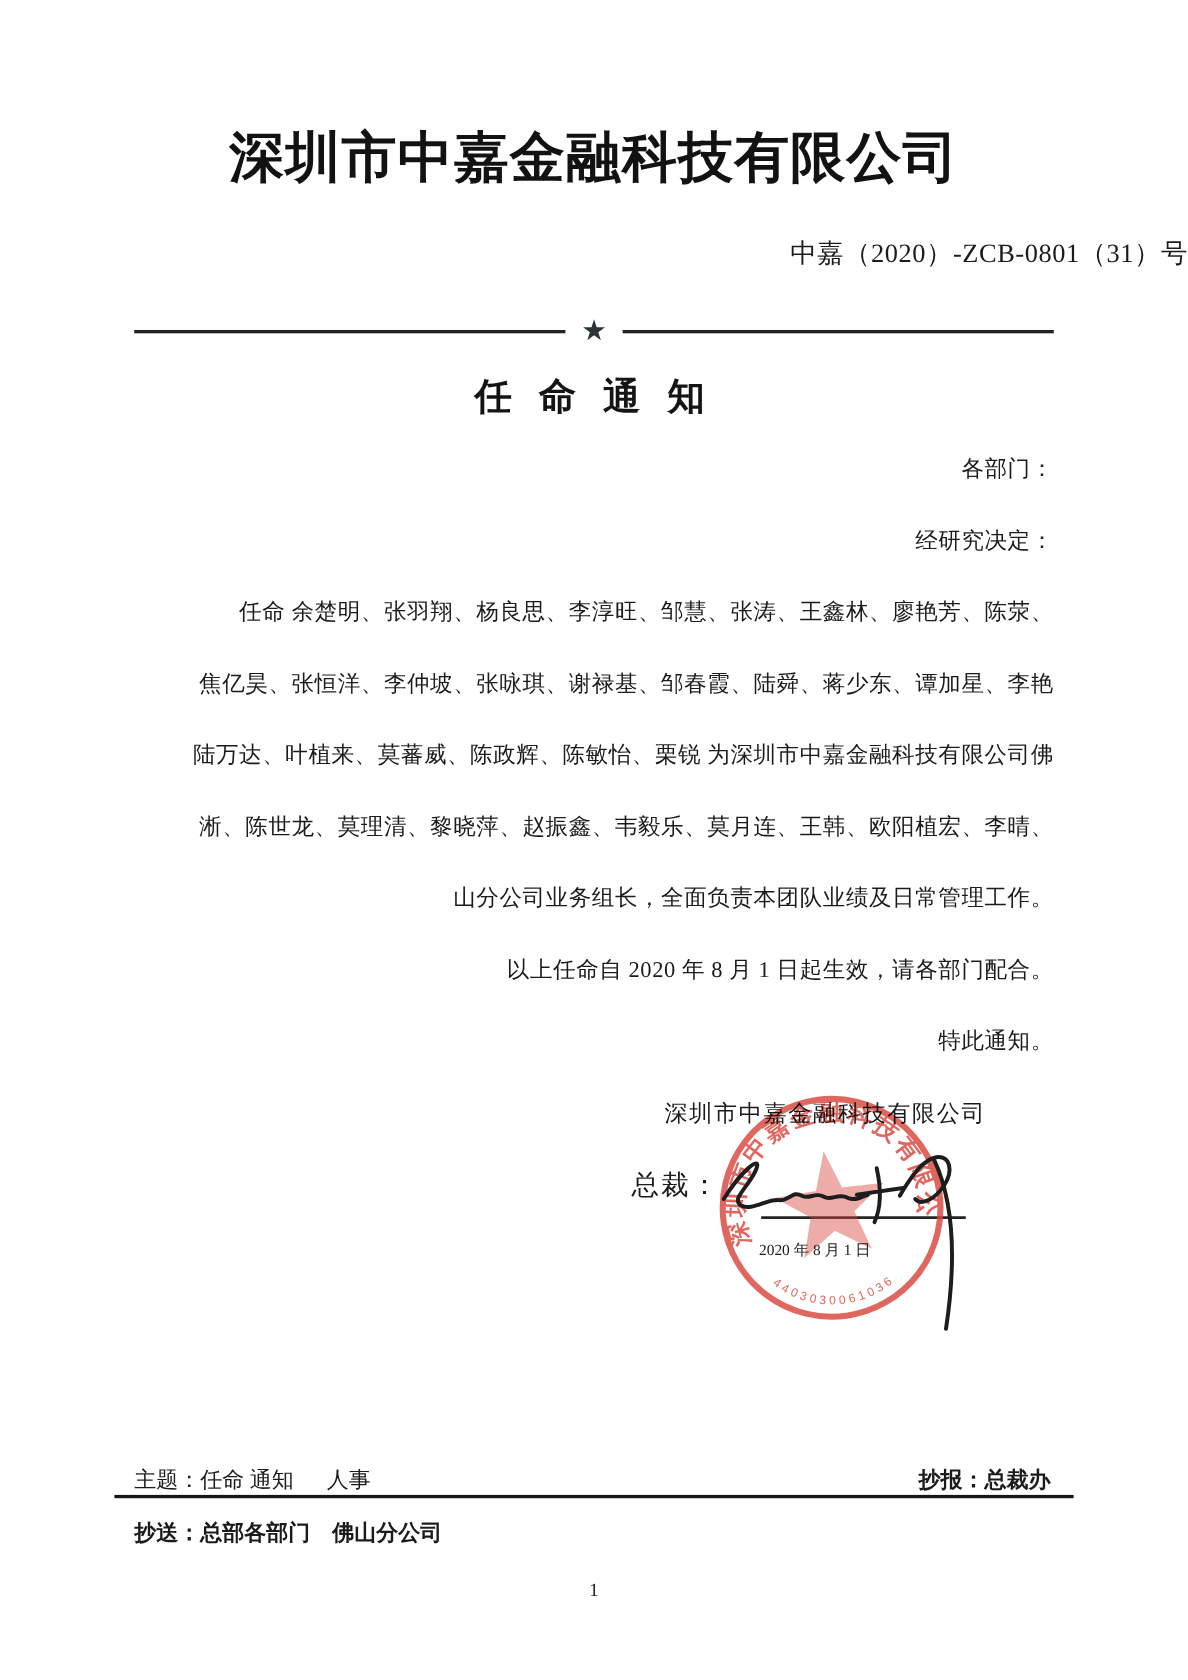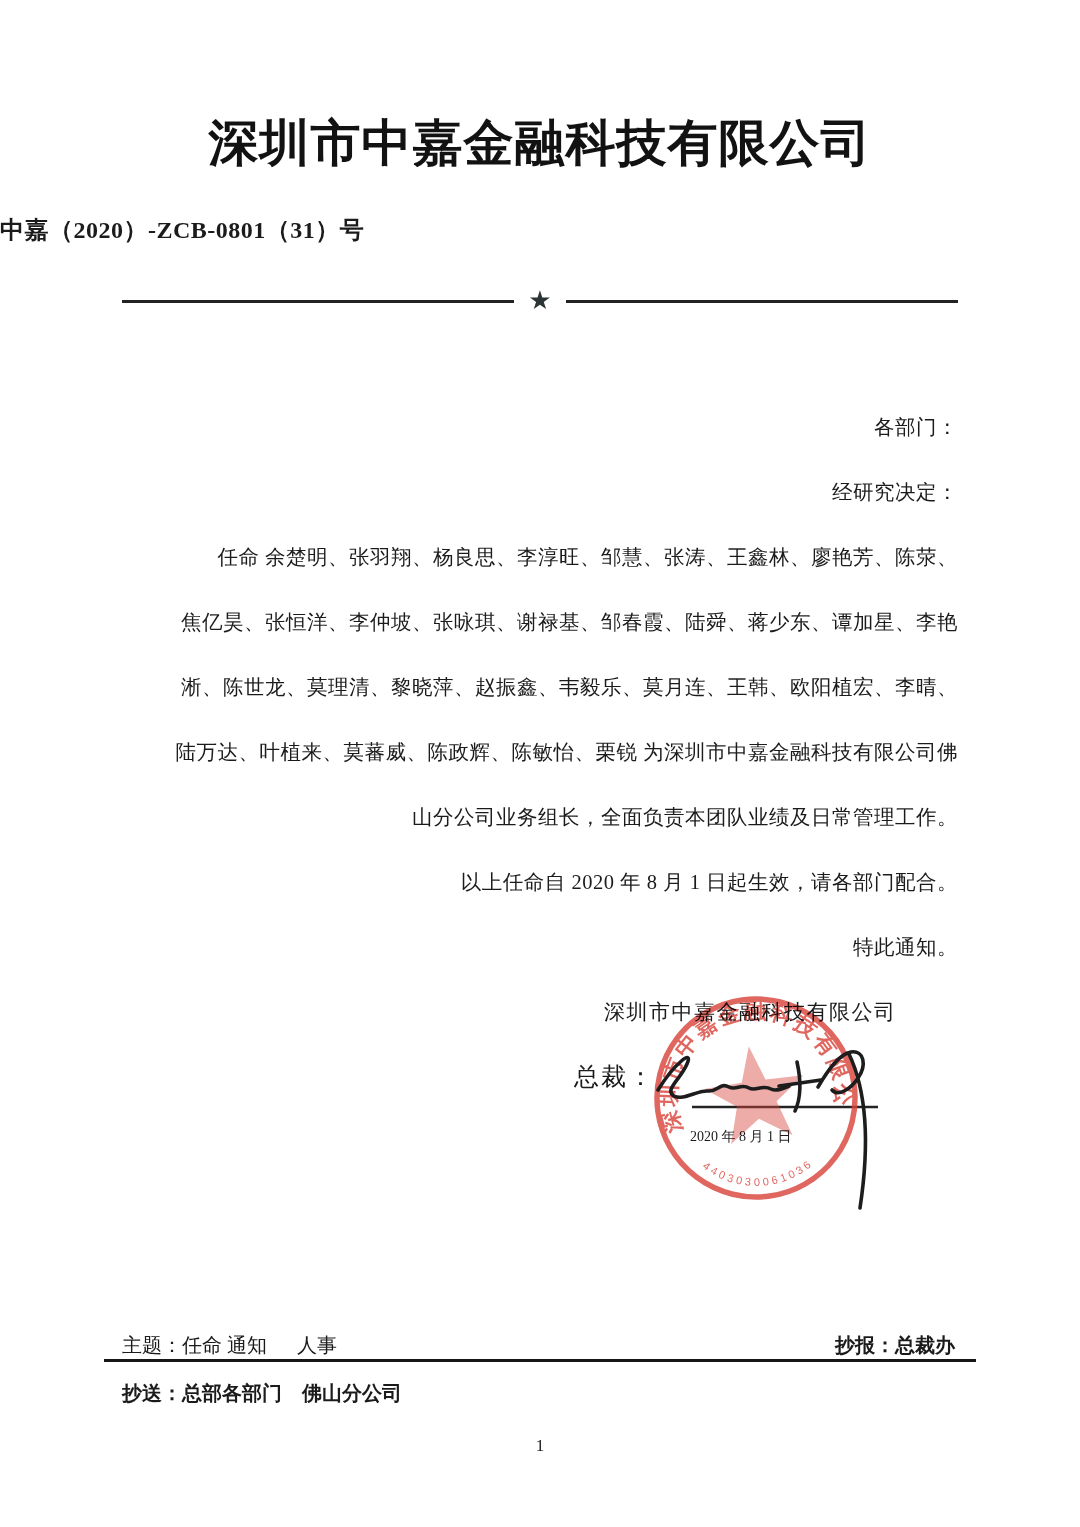--- a/index.html
+++ b/index.html
@@ -15,22 +15,22 @@
   }
   
   .company-title {
     position: absolute; top: 110px; left: 0; width: 100%;
     text-align: center;
     font-size: 50px; font-weight: 700; letter-spacing: 1px;
     color: #121212;
   }
   .doc-number {
     position: absolute; top: 214px; left: 0; width: 100%;
-    text-align: left;
-    font-size: 24px; font-weight: 700; letter-spacing: 0.5px;
+    text-align: right;
+    font-size: 24px; font-weight: 400; letter-spacing: 0.5px;
   }
   .separator {
     position: absolute; top: 288px; left: 122px; right: 122px;
     display: flex; align-items: center;
   }
   .sep-line { flex: 1; height: 3px; background: #232323; }
   .sep-star { font-size: 26px; color: #2c3436; padding: 0 14px; line-height: 1; }
   
   .notice-title {
     position: absolute; top: 338px; left: 0; width: 100%;
@@ -88,29 +88,30 @@
 <div class="page">
 
   <div class="company-title">深圳市中嘉金融科技有限公司</div>
   <div class="doc-number">中嘉（2020）-ZCB-0801（31）号</div>
   <div class="separator">
     <span class="sep-line"></span>
     <span class="sep-star">★</span>
     <span class="sep-line"></span>
   </div>
 
+  <div class="notice-title">任 命 通 知</div>
 
   <div class="body-text">
     <div class="line">各部门：</div>
     <div class="line">经研究决定：</div>
     <div>
         <div class="line indent"><span>任命 </span><span class="names">余楚明、张羽翔、杨良思、李淳旺、邹慧、张涛、王鑫林、廖艳芳、陈荥、</span></div>
         <div class="line"><span class="names">焦亿昊、张恒洋、李仲坡、张咏琪、谢禄基、邹春霞、陆舜、蒋少东、谭加星、李艳</span></div>
+        <div class="line"><span class="names">陆万达、叶植来、莫蕃威、陈政辉、陈敏怡、栗锐</span><span> 为深圳市中嘉金融科技有限公司佛</span></div>
         <div class="line"><span class="names">淅、陈世龙、莫理清、黎晓萍、赵振鑫、韦毅乐、莫月连、王韩、欧阳植宏、李晴、</span></div>
-        <div class="line"><span class="names">陆万达、叶植来、莫蕃威、陈政辉、陈敏怡、栗锐</span><span> 为深圳市中嘉金融科技有限公司佛</span></div>
         <div class="line"><span>山分公司业务组长，全面负责本团队业绩及日常管理工作。</span></div>
       </div>
     <div class="line indent">以上任命自 2020 年 8 月 1 日起生效，请各部门配合。</div>
     <div class="line indent">特此通知。</div>
   </div>
 
   <div class="sig-company">深圳市中嘉金融科技有限公司</div>
   <div class="sig-role">总裁：</div>
   <div class="sig-date">2020 年 8 月 1 日</div>
 

